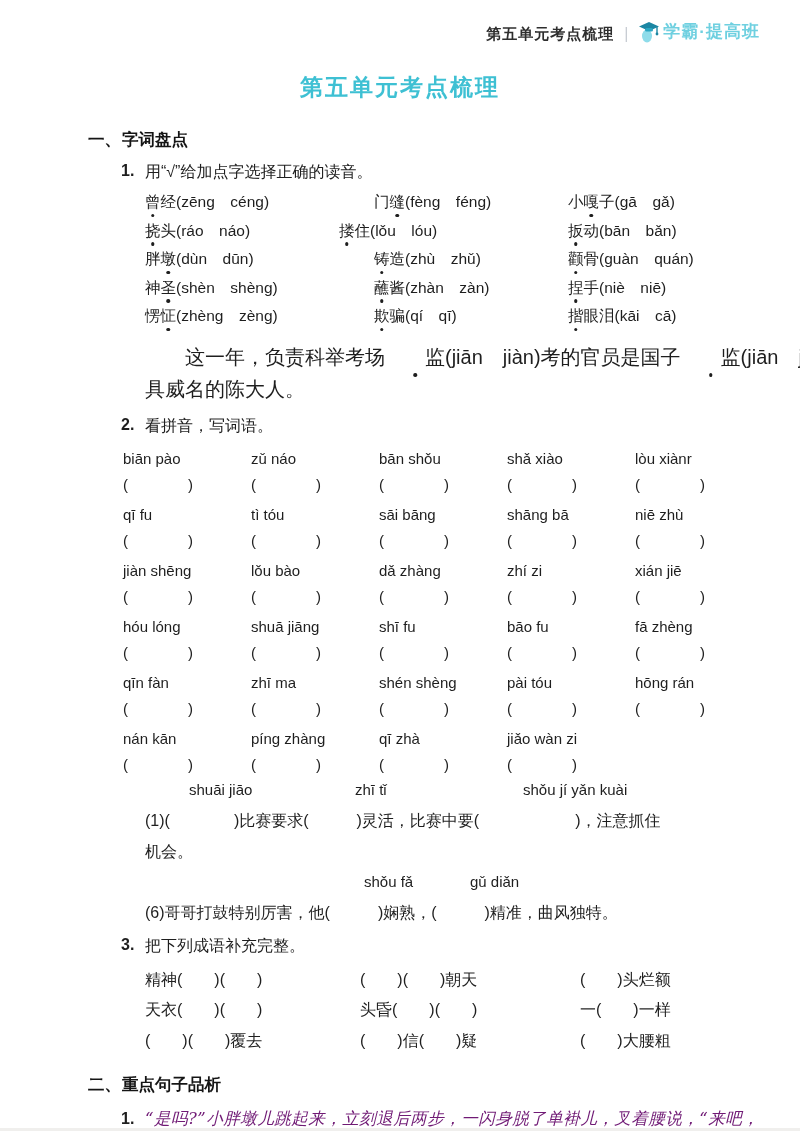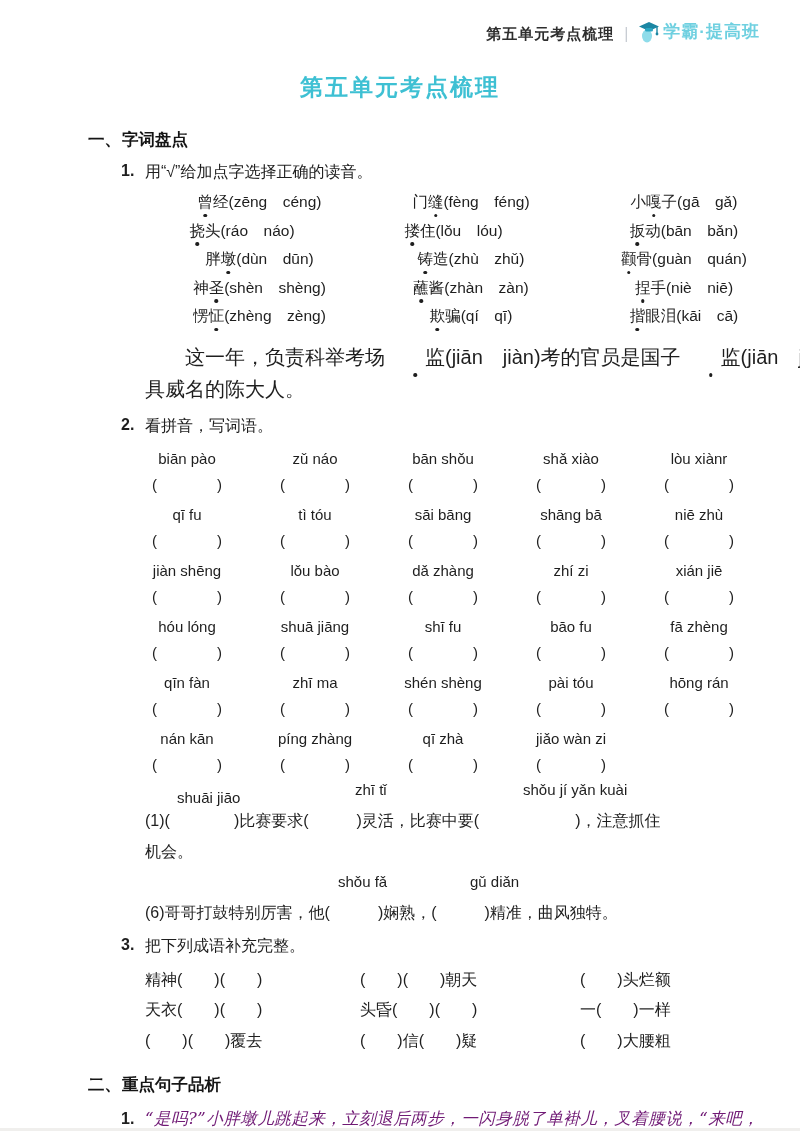--- a/index.html
+++ b/index.html
@@ -19,40 +19,40 @@
   .title { margin-top:24px; text-align:center; font-size:23px; font-weight:bold; color:#3ec0d3; letter-spacing:2px; }
 
   
   .sec { display:flex; margin:26px 0 0 88px; font-size:16.5px; font-weight:bold; color:#151515; }
   .sec .n { width:34px; }
   .prompt { display:flex; margin:11px 0 0 121px; font-size:16px; }
   .prompt .n { width:24px; font-weight:bold; }
 
   
   .wgrid { margin:9px 0 0 145px; font-size:15.5px; }
-  .wrow { display:flex; height:28.5px; align-items:flex-start;text-align:center; }
+  .wrow { display:flex; height:28.5px; align-items:flex-start; }
   .wc { white-space:pre; }
   .c1 { width:229px; } .c2 { width:194px; } .c3 { flex:1; }
   .dotchar { position:relative; display:inline-block; }
   .dotchar::after { content:""; position:absolute; left:50%; bottom:-4px; width:3.5px; height:3.5px; border-radius:50%; background:#1e1e1e; transform:translateX(-50%); }
 
   .para { margin:6px 0 0 145px; width:622px; font-size:20px; line-height:32px; }
   .para .l1 { white-space:pre; text-indent:2em; }
 
   
   .pgrid { margin:8px 0 0 123px; width:645px; }
   .prow { display:flex; margin-bottom:3px; }
-  .pcell { width:128px; text-align:center; }
+  .pcell { width:128px; text-align:left; }
   .pcell .py { font-size:15px; line-height:27px; white-space:pre; }
   .pcell .bl { font-size:15px; line-height:26px; white-space:pre; color:#222; }
 
   .hintline { position:relative; margin-left:145px; height:24px; font-size:15px; }
   .hintline span { position:absolute; top:0; white-space:pre; }
-  .h1a { left:32px;margin-top:8px; } .h1b { left:210px; } .h1c { left:378px; }
-  .h2a { left:193px; } .h2b { left:325px; }
+  .h1a { left:44px; } .h1b { left:210px; } .h1c { left:378px; }
+  .h2a { left:219px; } .h2b { left:325px; }
   .fline { margin-left:145px; font-size:16px; line-height:31px; white-space:pre; }
 
   
   .igrid { margin:8px 0 0 145px; font-size:16px; }
   .irow { display:flex; line-height:30.5px; }
   .ic1 { width:215px; } .ic2 { width:220px; } .ic3 { flex:1; }
   .ic1,.ic2,.ic3 { white-space:pre; }
 
   
   .quote-line { display:flex; margin:12px 0 0 121px; }

